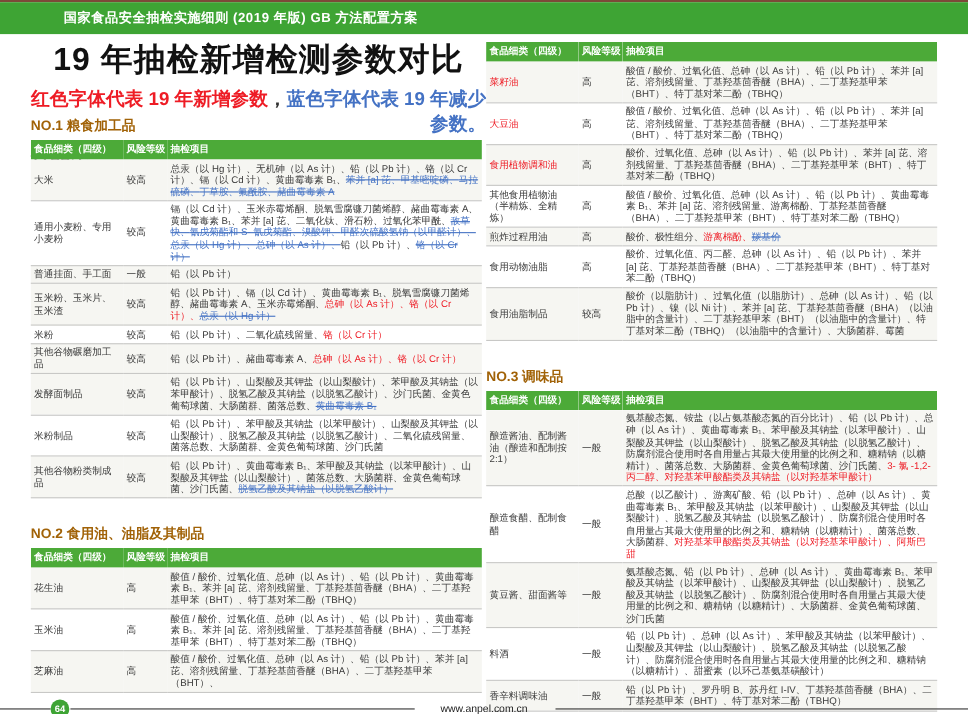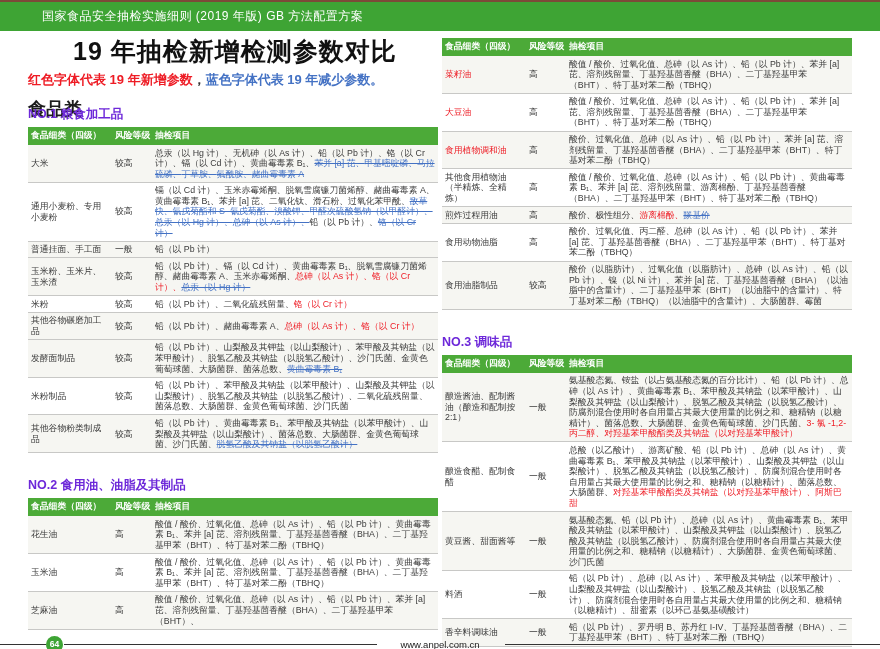--- a/index.html
+++ b/index.html
@@ -1,31 +1,31 @@
 <!DOCTYPE html>
 <html><head>
 <meta charset="utf-8">
 <style>
   html,body{margin:0;padding:0;background:#fff;}
   .page{position:relative;width:880px;height:649px;background:#ffffff;overflow:hidden;
         font-family:"Liberation Sans","DejaVu Sans",sans-serif;color:#3b3b3b;}
   .top-strip{position:absolute;top:0;left:0;right:0;height:2px;background:#7c4a38;}
   .topbar{position:absolute;top:2px;left:0;right:0;height:29px;background:#3ea434;}
-  .topbar span{display:inline-block;padding-left:42px;line-height:29px;color:#fff;
-        font-weight:normal;font-size:12px;letter-spacing:.5px;}
+  .topbar span{display:inline-block;padding-left:32px;line-height:29px;color:#fff;
+        font-weight:bold;font-size:12px;letter-spacing:.5px;margin-left:26px;}
   .title-block{position:absolute;top:35px;left:28px;width:414px;}
-  .page-title{font-size:25px;font-weight:bold;color:#111;text-align:center;letter-spacing:1px;}
-  .legend{text-align:left;font-size:13px;font-weight:bold;margin-top:3px;}
+  .page-title{font-size:29px;font-weight:bold;color:#111;text-align:center;letter-spacing:1px;}
+  .legend{text-align:right;font-size:17px;font-weight:bold;margin-top:3px;}
   .lg-red{color:#ee1c25;} .lg-sep{color:#333;} .lg-blue{color:#4472c4;}
   .cat-label{font-size:18px;font-weight:bold;color:#1d1d1d;margin-top:8px;}
   .col{position:absolute;width:410px;}
   #col-left{left:28px;top:106px;}
   #col-right{left:442px;top:38px;}
   .section{margin-bottom:24px;}
-  .sec-title{color:#6d28d9;font-weight:bold;font-size:12.5px;margin:0 0 4px 0;}
+  .sec-title{color:#a16207;font-weight:bold;font-size:12.5px;margin:0 0 4px 0;}
   table.dt{width:100%;border-collapse:collapse;table-layout:fixed;}
   .dt th{background:#4caa38;color:#fff;text-align:left;font-size:8.8px;font-weight:bold;
         padding:3px 3px;overflow:hidden;white-space:nowrap;}
   .dt td{font-size:8.8px;line-height:10.6px;padding:2.5px 3px;vertical-align:middle;
         color:#3b3b3b;overflow-wrap:anywhere;word-break:break-word;}
   .dt tbody tr{border-bottom:1px solid #c8c8c6;}
   .dt tbody tr.z{background:#f6f6f2;}
   td.cat.red{color:#ee1c25;}
   .seg-k{color:#3b3b3b;} .seg-r{color:#ee1c25;}
   .seg-b{color:#4472c4;text-decoration:line-through;}

